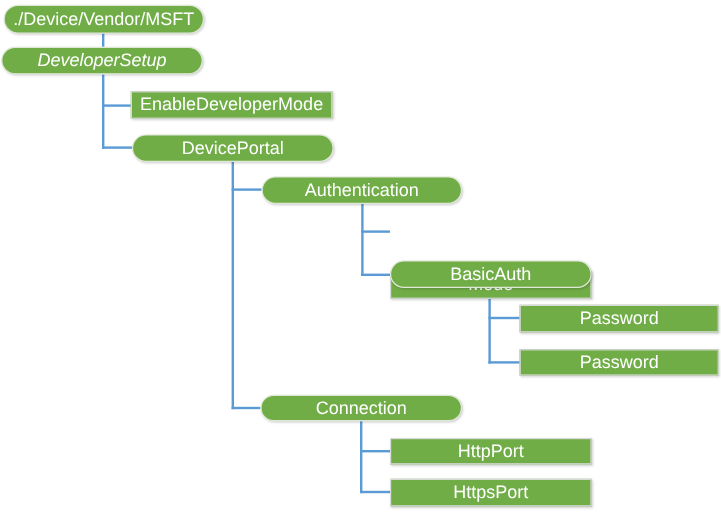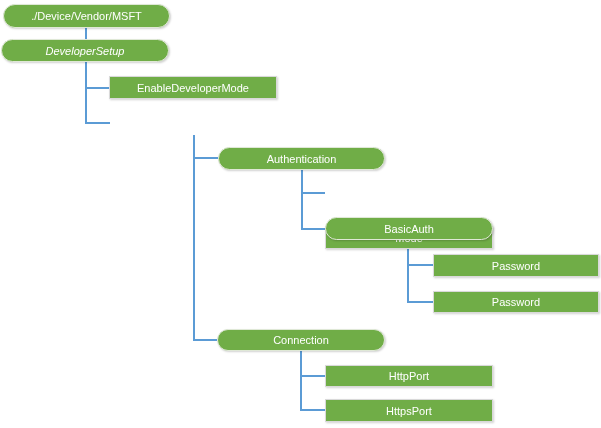--- a/index.html
+++ b/index.html
@@ -18,21 +18,21 @@
     font-family: "Liberation Sans", sans-serif;
     overflow: hidden;
   }
   .node {
     position: absolute;
     background: var(--node-fill);
     color: var(--node-text);
     display: flex;
     align-items: center;
     justify-content: center;
-    font-size: 11px;
+    font-size: 15px;
     white-space: nowrap;
     box-sizing: border-box;
     box-shadow: 1px 1px 2px rgba(0,0,0,0.18);
   }
   .pill {
     border-radius: 12px;
     border: 1px solid #dfe8d6;
   }
   .rect {
     border-radius: 0;
@@ -70,20 +70,21 @@
   <div class="conn v" style="left:300px; top:351px; height:60px;"></div>
   <div class="conn h" style="left:300px; top:375px; width:25px;"></div>
   <div class="conn h" style="left:300px; top:409px; width:25px;"></div>
 
   <div class="node pill" style="left:3px; top:4px; width:167px; height:24px;">./Device/Vendor/MSFT</div>
 
   <div class="node pill" style="left:1px; top:39px; width:168px; height:23px;font-style:italic;">DeveloperSetup</div>
 
   <div class="node rect" style="left:109px; top:76px; width:168px; height:23px;">EnableDeveloperMode</div>
 
+  <div class="node pill" style="left:110px; top:112px; width:168px; height:23px;">DevicePortal</div>
 
   <div class="node pill" style="left:218px; top:147px; width:167px; height:23px;text-align:center;">Authentication</div>
 
   <div class="node rect" style="left:325px; top:182px; width:168px; height:23px;margin-top:44px;">Mode</div>
 
   <div class="node pill" style="left:325px; top:217px; width:168px; height:23px;">BasicAuth</div>
 
   <div class="node rect" style="left:433px; top:254px; width:166px; height:23px;">Password</div>
 
   <div class="node rect" style="left:433px; top:291px; width:166px; height:22px;">Password</div>

